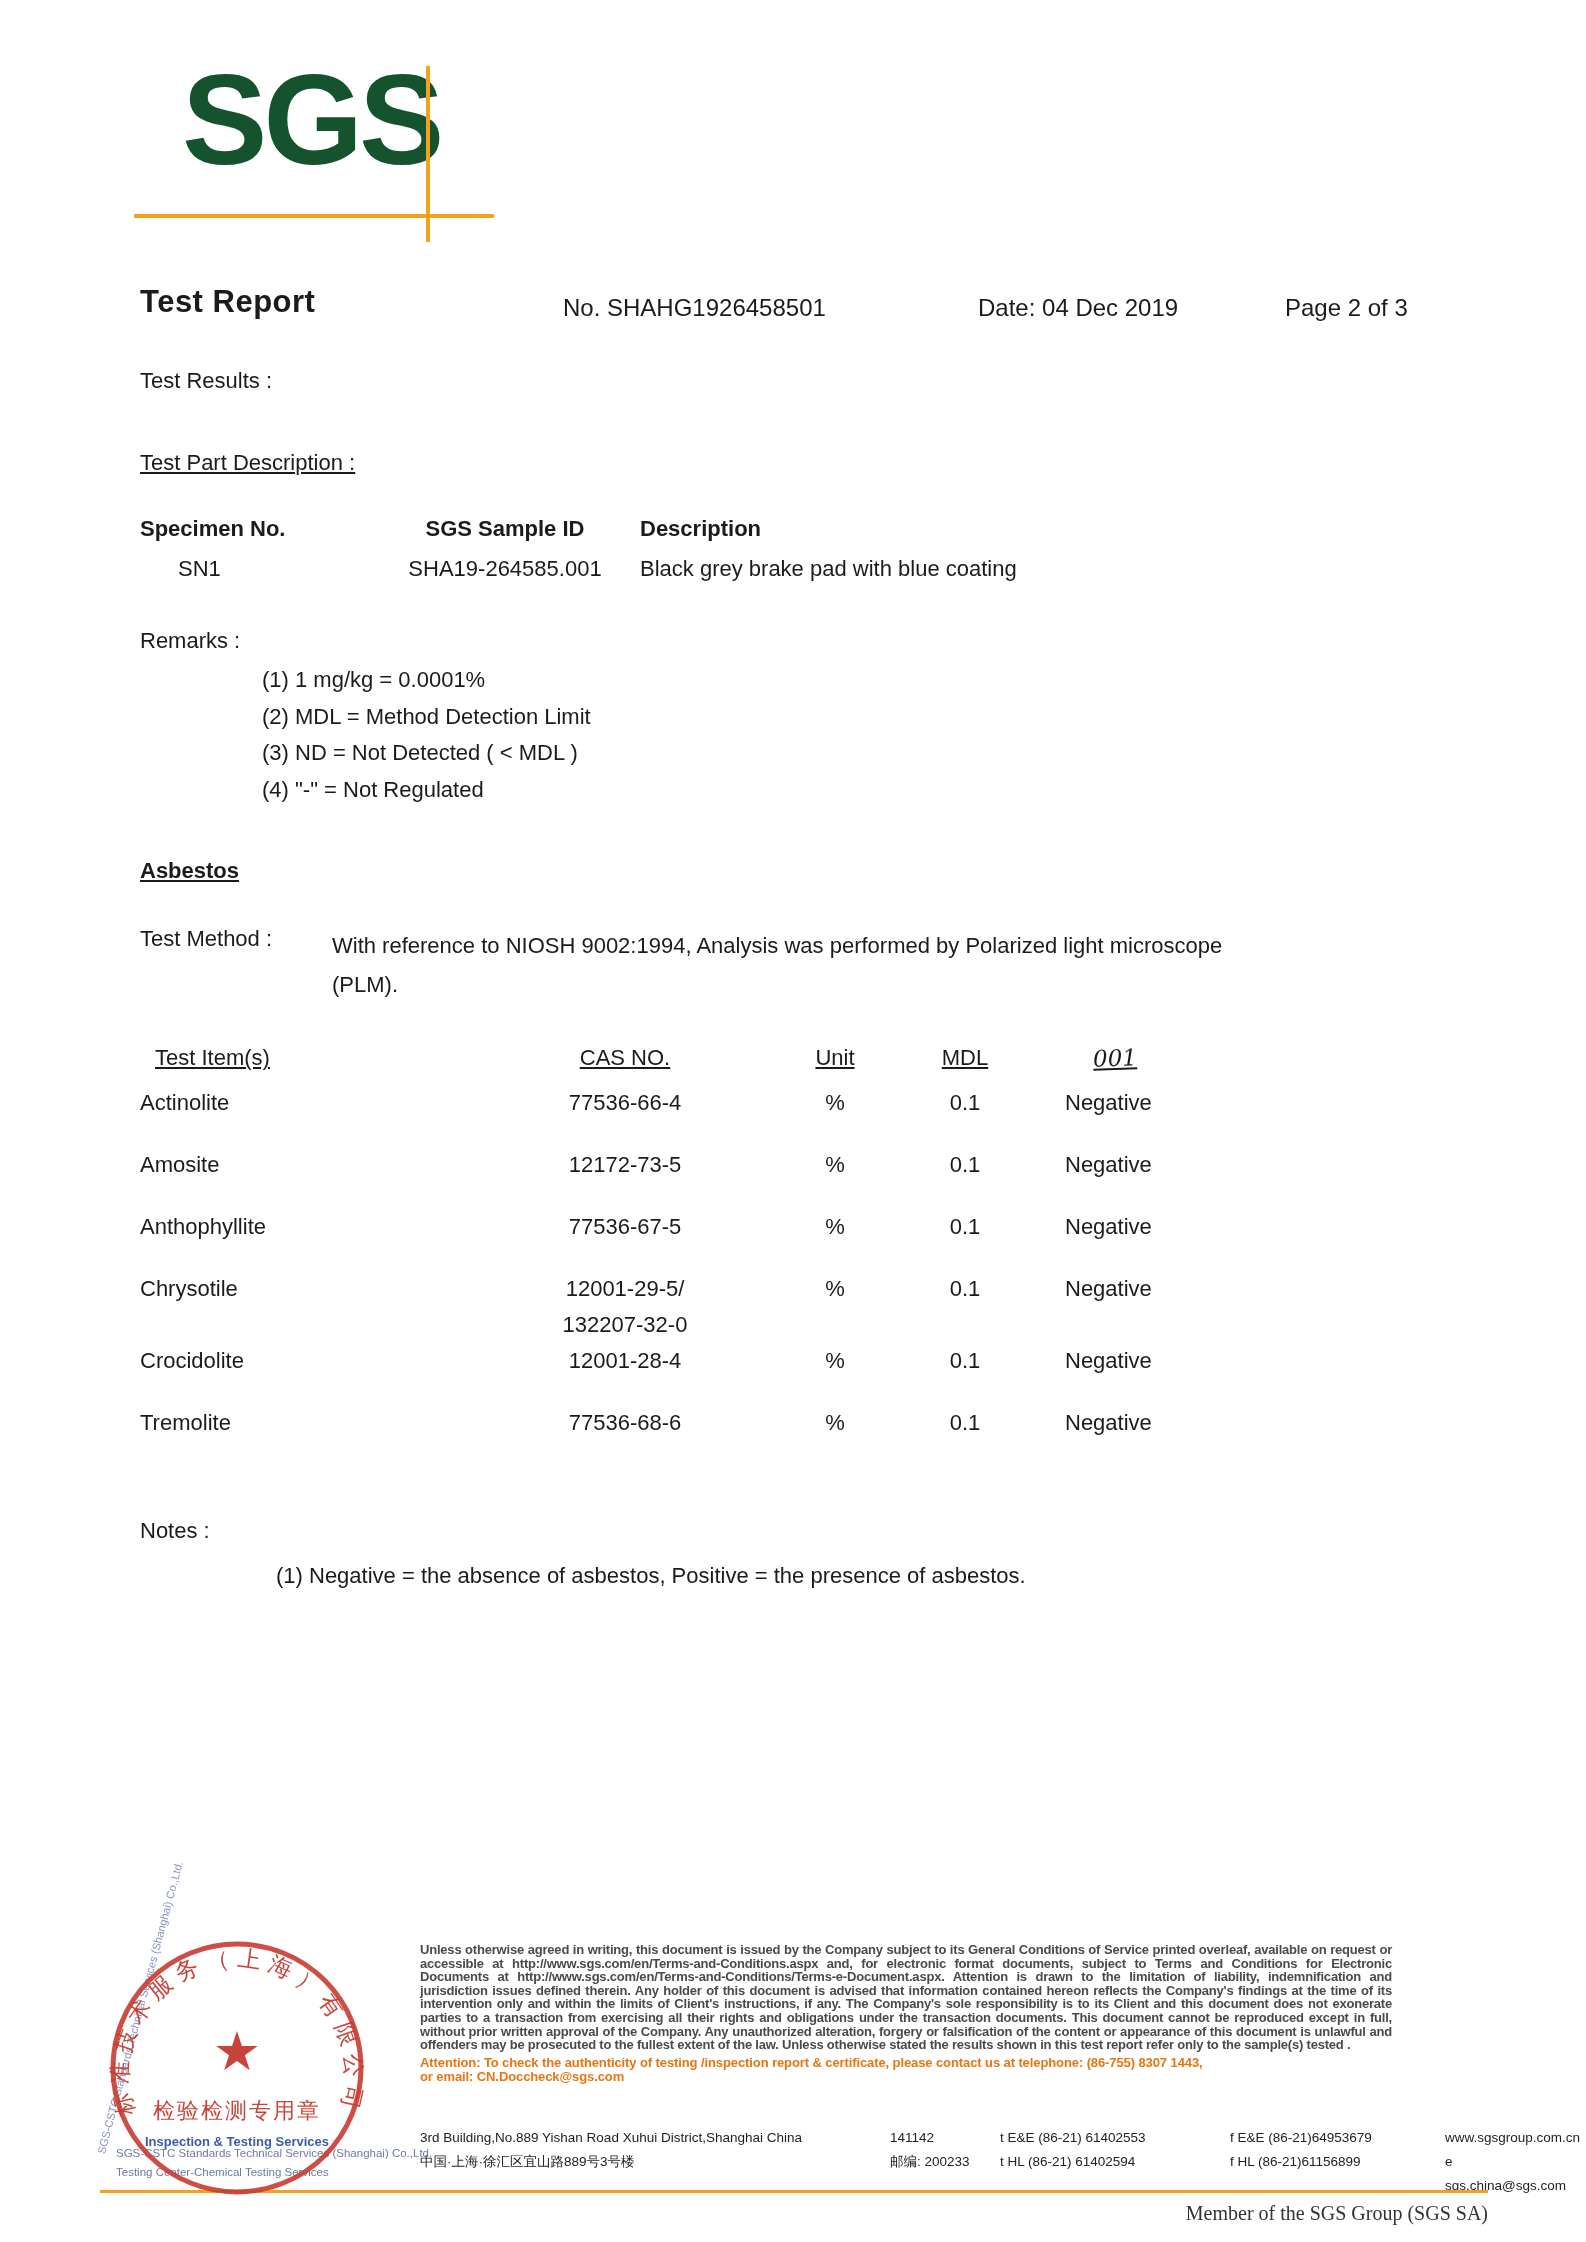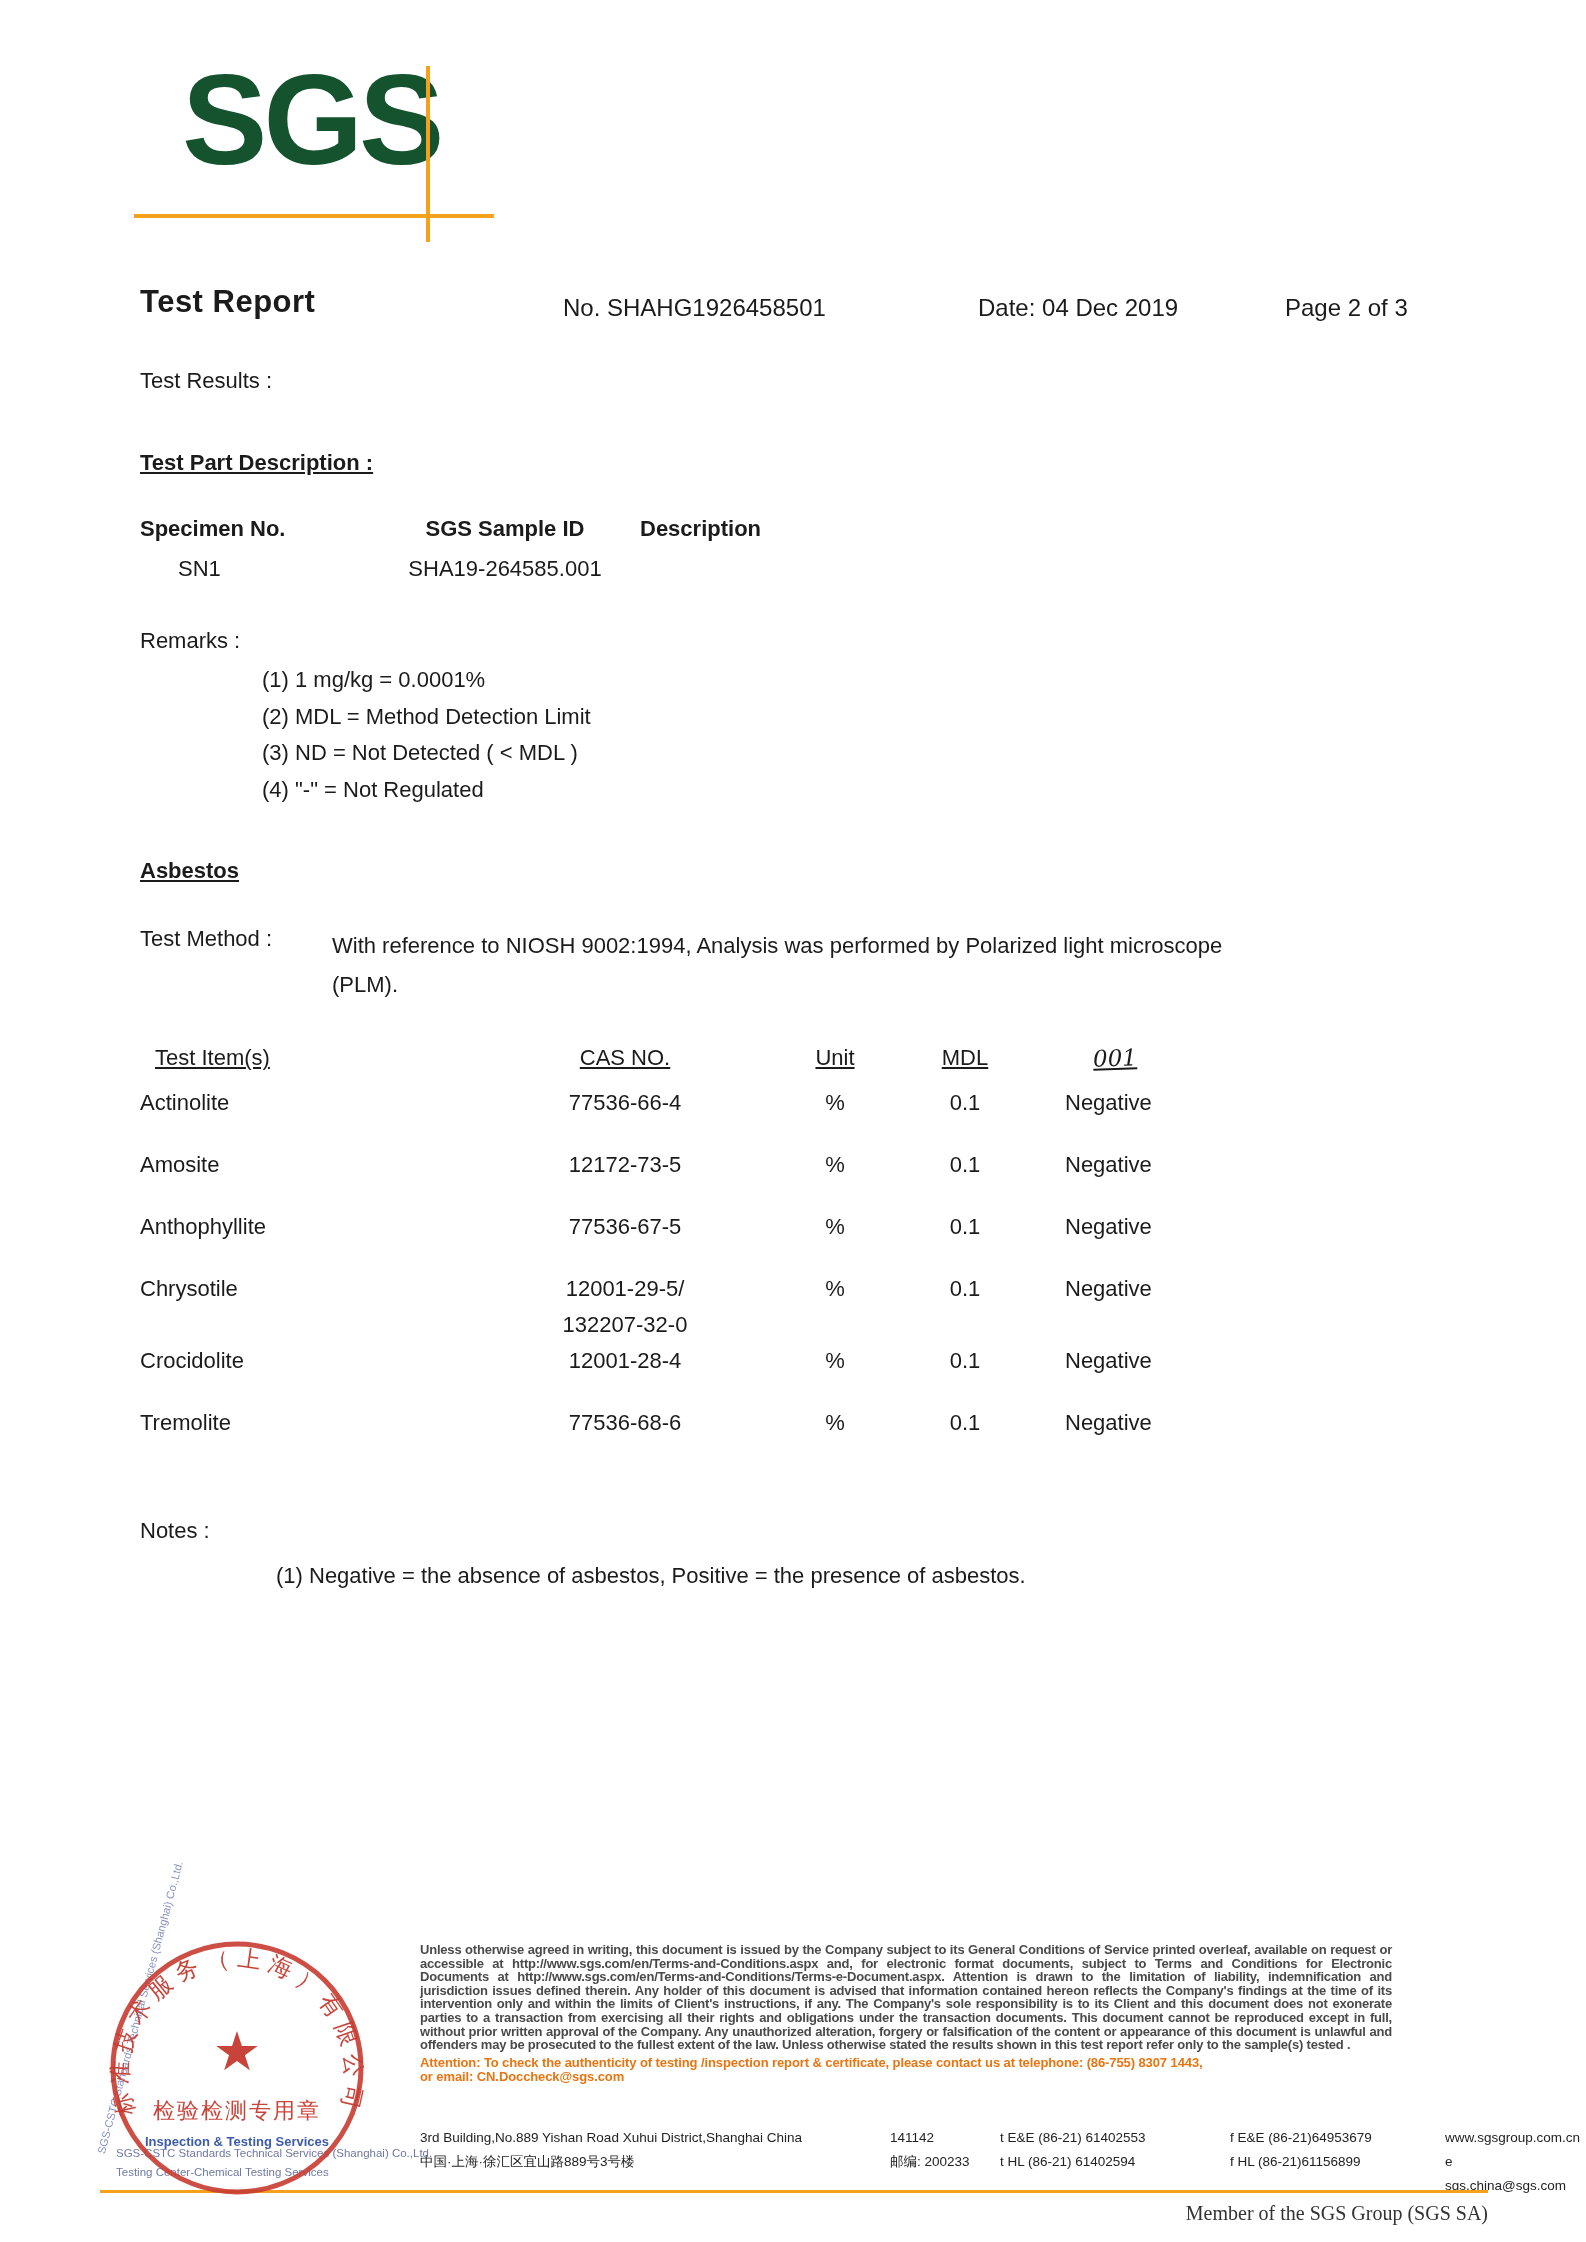--- a/index.html
+++ b/index.html
@@ -24,21 +24,21 @@
   
   .title{ left:140px; top:284px; font-size:31px; font-weight:bold; letter-spacing:0.5px; }
   .report-no{ left:563px; top:294px; font-size:24px; }
   .report-date{ left:978px; top:294px; font-size:24px; }
   .report-page{ left:1285px; top:294px; font-size:24px; }
 
   .body-text{ font-size:22px; }
   .u{ text-decoration:underline; }
 
   .test-results{ left:140px; top:368px; }
-  .tpd{ left:140px; top:450px;font-weight:bold; }
+  .tpd{ left:140px; top:450px; }
 
   
   .spec-table{ left:140px; top:514px; width:1250px; }
   .spec-row{ display:grid; grid-template-columns:230px 270px 750px; }
   .spec-row > div{ font-size:22px; line-height:30px; }
   .spec-head > div{ font-weight:bold; }
   .spec-row .c2{ text-align:center; }
   .spec-vals{ margin-top:10px; }
   .spec-vals .c1{ padding-left:38px; }
 
@@ -121,20 +121,21 @@
 
   <div class="abs spec-table">
     <div class="spec-row spec-head">
       <div class="c1">Specimen No.</div>
       <div class="c2">SGS Sample ID</div>
       <div class="c3">Description</div>
     </div>
     <div class="spec-row spec-vals">
       <div class="c1">SN1</div>
       <div class="c2">SHA19-264585.001</div>
+      <div class="c3">Black grey brake pad with blue coating</div>
     </div>
   </div>
 
   <div class="abs body-text remarks-label">Remarks :</div>
   <div class="abs remarks-list">
     <div>(1) 1 mg/kg = 0.0001%</div>
     <div>(2) MDL = Method Detection Limit</div>
     <div>(3) ND = Not Detected ( &lt; MDL )</div>
     <div>(4) "-" = Not Regulated</div>
   </div>

